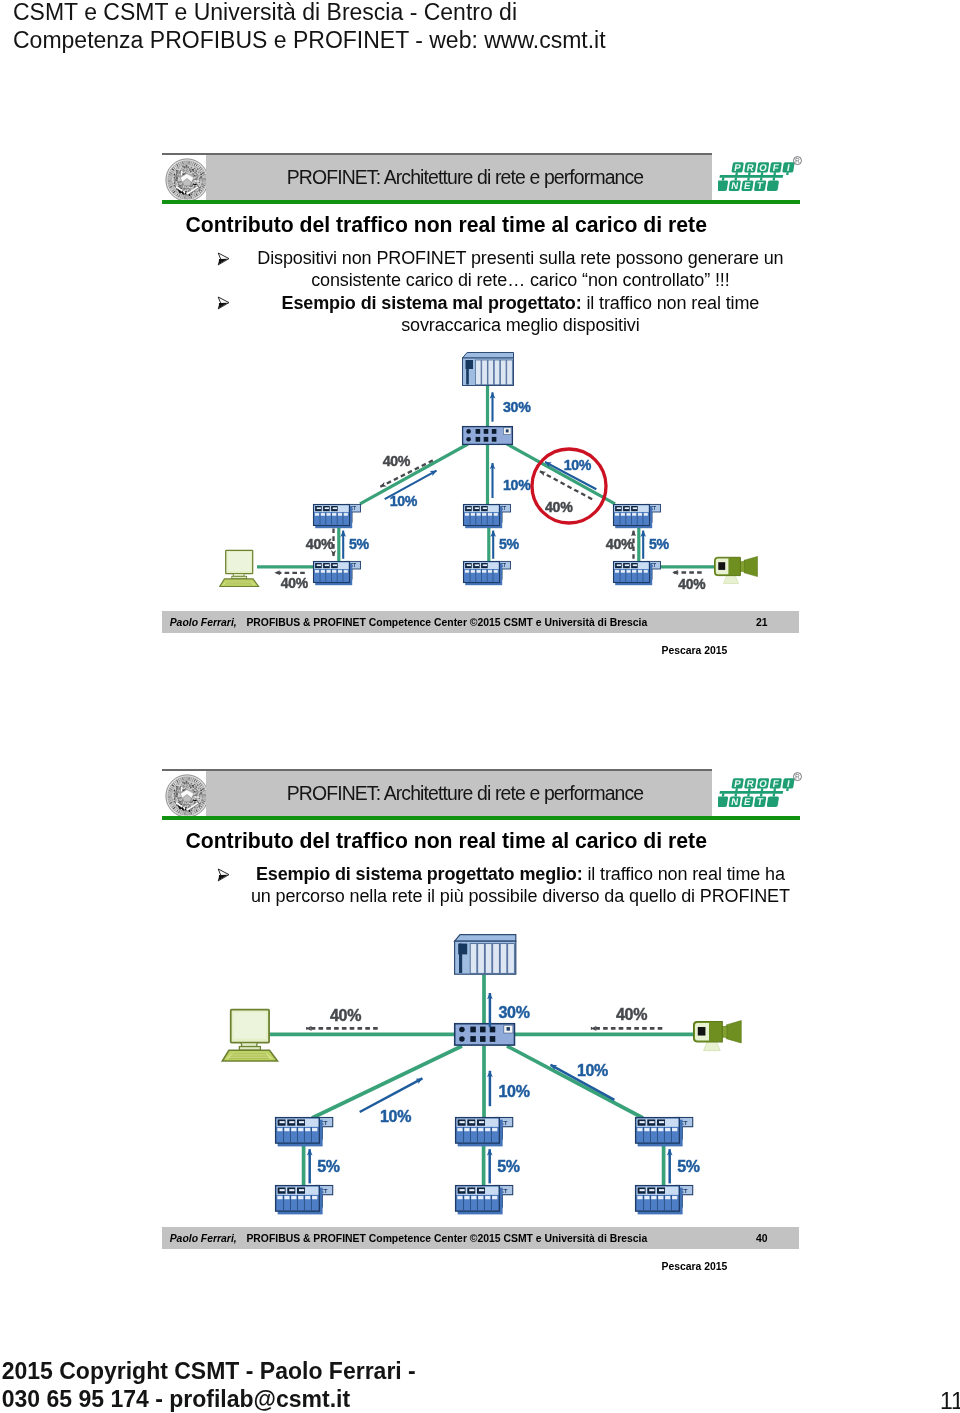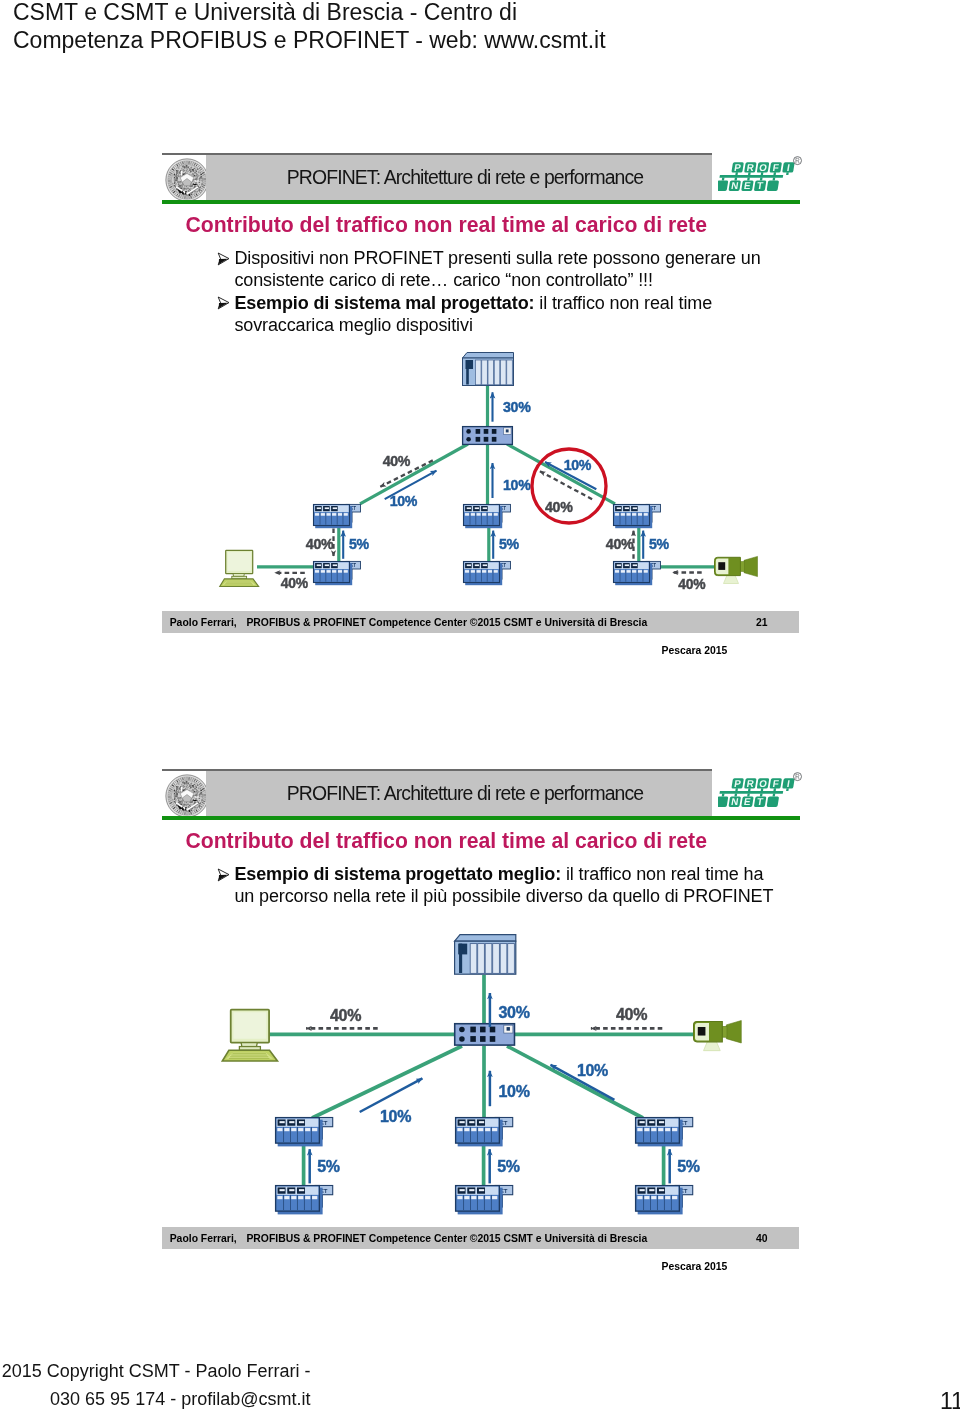--- a/index.html
+++ b/index.html
@@ -1,42 +1,42 @@
 <!DOCTYPE html>
 <html><head>
 <meta charset="utf-8">
 <style>
   html,body{margin:0;padding:0;}
   body{width:960px;height:1413px;background:#ffffff;font-family:"Liberation Sans",sans-serif;position:relative;overflow:hidden;
        -webkit-font-smoothing:antialiased;}
   .pg-head{position:absolute;left:13px;top:-1px;font-size:23px;font-weight:normal;color:#141414;line-height:27.8px;white-space:nowrap;}
-  .pg-foot{position:absolute;left:1.7px;top:1358px;font-size:18px;font-weight:normal;color:#141414;line-height:27.8px;white-space:nowrap;text-align:right;}
+  .pg-foot{position:absolute;left:1.7px;top:1358px;font-size:23px;font-weight:bold;color:#141414;line-height:27.8px;white-space:nowrap;}
   .pg-num{position:absolute;left:940px;top:1388px;font-size:23px;font-weight:normal;color:#141414;line-height:27.8px;white-space:nowrap;}
 
   .slide{position:absolute;left:162px;width:638px;height:482px;}
   .s1{top:153.3px;}
   .s2{top:769.3px;}
 
   .bn-top{position:absolute;left:0;top:0;width:550px;height:2px;background:#6a6a6a;}
   .bn-bg{position:absolute;left:0;top:2.2px;width:550px;height:44.2px;background:#c3c3c3;}
   .bn-logobox{position:absolute;left:0;top:2.2px;width:44px;height:44.2px;background:#fff;overflow:hidden;}
   .bn-logobox svg{position:absolute;left:1.5px;top:1.5px;}
   .bn-title{position:absolute;left:52px;top:2.2px;width:502px;height:47px;line-height:44.2px;text-align:center;font-size:19.4px;color:#151515;letter-spacing:-0.86px;}
   .bn-green{position:absolute;left:0;top:47.1px;width:638px;height:3.2px;background:#119211;}
   .bn-pn{position:absolute;left:556px;top:2.5px;width:88px;height:45px;}
 
-  .sl-h1{position:absolute;left:23.4px;top:59.3px;font-size:21.2px;font-weight:bold;color:#be185d;white-space:nowrap;line-height:24px;}
-  .bullets{position:absolute;left:52.4px;top:93.8px;width:592px;}
+  .sl-h1{position:absolute;left:23.4px;top:59.3px;font-size:21.2px;font-weight:bold;color:#000000;white-space:nowrap;line-height:24px;}
+  .bullets{position:absolute;left:52.4px;top:93.8px;width:592px;text-align:center;}
   .bl{position:relative;padding-left:20px;font-size:18px;color:#0a0a0a;line-height:22.2px;letter-spacing:-0.12px;}
   .bl .mk{position:absolute;left:2.3px;top:1.5px;width:13px;height:14px;}
   .bl b{font-weight:bold;}
 
   .sl-foot{position:absolute;left:0;top:458px;width:637px;height:22px;background:#c2c2c2;}
   .sl-foot span{position:absolute;font-size:10.4px;font-weight:bold;color:#000;white-space:nowrap;line-height:22px;top:0.5px;}
-  .sf-a{left:7.7px;}
+  .sf-a{left:7.7px;font-style:italic;}
   .sf-c{left:84.4px;}
   .sf-p{left:499.5px;margin-top:28px;}
   .sf-n{left:594px;font-weight:normal;color:#3a3a3a;font-size:11.4px;}
 
   .diag{position:absolute;left:0;top:0;width:638px;height:482px;}
 </style>
 </head>
 <body>
 
 <div class="pg-head">

